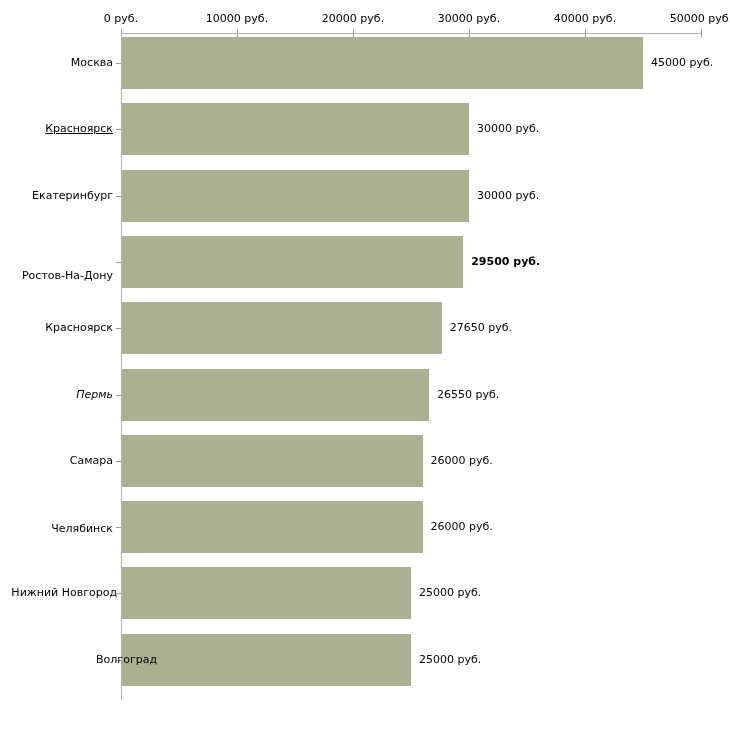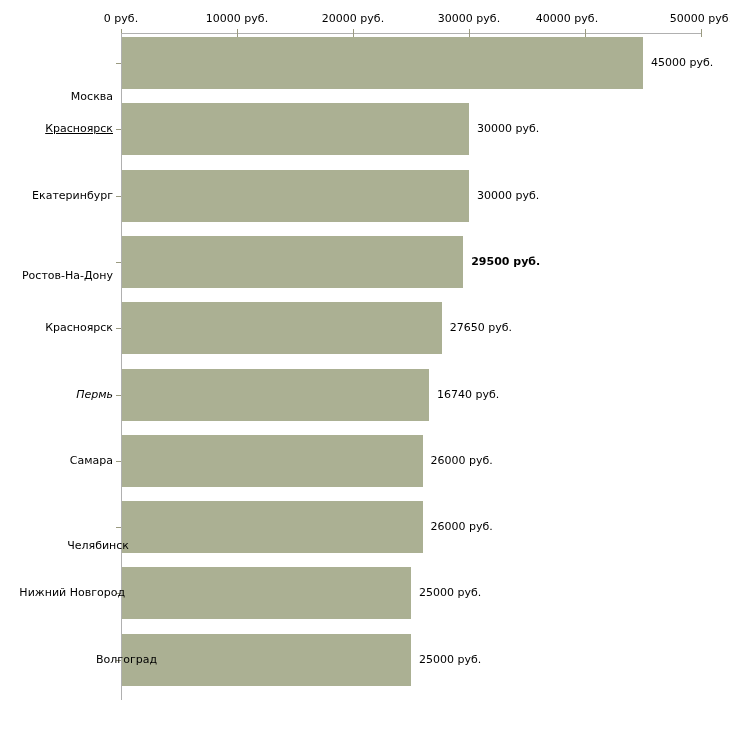--- a/index.html
+++ b/index.html
@@ -95,63 +95,63 @@
   <div id="axis-ticks">
       <div class="axis-tick" style="left: 121px;"></div>
       <div class="axis-tick-label" style="left: 121px;">0 руб.</div>
       <div class="axis-tick" style="left: 237px;"></div>
       <div class="axis-tick-label" style="left: 237px;">10000 руб.</div>
       <div class="axis-tick" style="left: 353px;"></div>
       <div class="axis-tick-label" style="left: 353px;">20000 руб.</div>
       <div class="axis-tick" style="left: 469px;"></div>
       <div class="axis-tick-label" style="left: 469px;">30000 руб.</div>
       <div class="axis-tick" style="left: 585px;"></div>
-      <div class="axis-tick-label" style="left: 567px;">40000 руб.</div>
+      <div class="axis-tick-label" style="left: 585px;">40000 руб.</div>
       <div class="axis-tick" style="left: 701px;"></div>
       <div class="axis-tick-label" style="left: 701px;">50000 руб.</div>
     </div>
 
   <div class="cat-axis-line"></div>
 
   <div id="plot-area">
       <div class="bar" title="Москва — 45000 руб." style="top: 37px; height: 52px; width: 521px; background: rgb(171, 176, 147);"></div>
       <div class="cat-tick" style="top: 63px;"></div>
-      <div class="cat-label" style="top: 56px; left: 0px; width: 113px; margin-top: 34px;">Москва</div>
+      <div class="cat-label" style="top: 56px; left: 0px; width: 113px;">Москва</div>
       <div class="bar-label" style="left: 651px; top: 56px;">45000 руб.</div>
       <div class="bar" title="Красноярск — 30000 руб." style="top: 103.3px; height: 52px; width: 347px; background: rgb(171, 176, 147);"></div>
       <div class="cat-tick" style="top: 129px;"></div>
       <div class="cat-label" style="top: 122.3px; left: 0px; width: 113px; text-decoration: underline;">Красноярск</div>
       <div class="bar-label" style="left: 477px; top: 122.3px;">30000 руб.</div>
       <div class="bar" title="Екатеринбург — 30000 руб." style="top: 169.6px; height: 52px; width: 347px; background: rgb(171, 176, 147);"></div>
       <div class="cat-tick" style="top: 196px;"></div>
       <div class="cat-label" style="top: 188.6px; left: 0px; width: 113px;">Екатеринбург</div>
       <div class="bar-label" style="left: 477px; top: 188.6px;">30000 руб.</div>
       <div class="bar" title="Ростов-На-Дону — 29500 руб." style="top: 235.9px; height: 52px; width: 341.2px; background: rgb(171, 176, 147);"></div>
       <div class="cat-tick" style="top: 262px;"></div>
       <div class="cat-label" style="top: 254.9px; left: 0px; width: 113px; margin-top: 14px;">Ростов-На-Дону</div>
       <div class="bar-label" style="left: 471.2px; top: 254.9px; font-weight: bold;">29500 руб.</div>
       <div class="bar" title="Новосибирск — 27650 руб." style="top: 302.2px; height: 52px; width: 319.74px; background: rgb(171, 176, 147);"></div>
       <div class="cat-tick" style="top: 328px;"></div>
       <div class="cat-label" style="top: 321.2px; left: 0px; width: 113px;">Красноярск</div>
       <div class="bar-label" style="left: 449.74px; top: 321.2px;">27650 руб.</div>
       <div class="bar" title="Пермь — 26550 руб." style="top: 368.5px; height: 52px; width: 306.98px; background: rgb(171, 176, 147);"></div>
       <div class="cat-tick" style="top: 395px;"></div>
       <div class="cat-label" style="top: 387.5px; left: 0px; width: 113px; font-style: italic;">Пермь</div>
-      <div class="bar-label" style="left: 436.98px; top: 387.5px;">16740 руб.</div>
+      <div class="bar-label" style="left: 436.98px; top: 387.5px;">26550 руб.</div>
       <div class="bar" title="Самара — 26000 руб." style="top: 434.8px; height: 52px; width: 300.6px; background: rgb(171, 176, 147);"></div>
       <div class="cat-tick" style="top: 461px;"></div>
       <div class="cat-label" style="top: 453.8px; left: 0px; width: 113px;">Самара</div>
       <div class="bar-label" style="left: 430.6px; top: 453.8px;">26000 руб.</div>
       <div class="bar" title="Челябинск — 26000 руб." style="top: 501.1px; height: 52px; width: 300.6px; background: rgb(171, 176, 147);"></div>
       <div class="cat-tick" style="top: 527px;"></div>
-      <div class="cat-label" style="top: 539px; left: 0px; width: 113px; padding-left: 16px;">Челябинск</div>
+      <div class="cat-label" style="top: 522px; left: 0px; width: 113px;">Челябинск</div>
       <div class="bar-label" style="left: 430.6px; top: 520.1px;">26000 руб.</div>
       <div class="bar" title="Нижний Новгород — 25000 руб." style="top: 567.4px; height: 52px; width: 289px; background: rgb(171, 176, 147);"></div>
       <div class="cat-tick" style="top: 593px;"></div>
-      <div class="cat-label" style="top: 586.4px; left: 12px; width: 113px; text-align: right;">Нижний Новгород</div>
+      <div class="cat-label" style="top: 586.4px; left: 4px; width: 113px; text-align: right;">Нижний Новгород</div>
       <div class="bar-label" style="left: 419px; top: 586.4px;">25000 руб.</div>
       <div class="bar" title="Волгоград — 25000 руб." style="top: 633.7px; height: 52px; width: 289px; background: rgb(171, 176, 147);"></div>
       <div class="cat-tick" style="top: 660px;"></div>
       <div class="cat-label" style="top: 652.7px; left: 0px; width: 113px; margin-left: 44px;">Волгоград</div>
       <div class="bar-label" style="left: 419px; top: 652.7px;">25000 руб.</div>
     </div>
 
 </div>
 
 </body></html>

